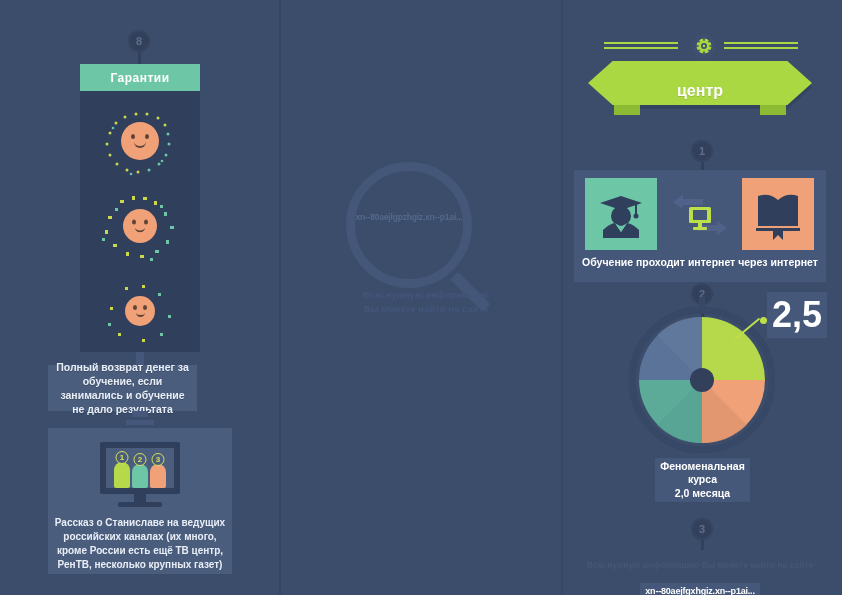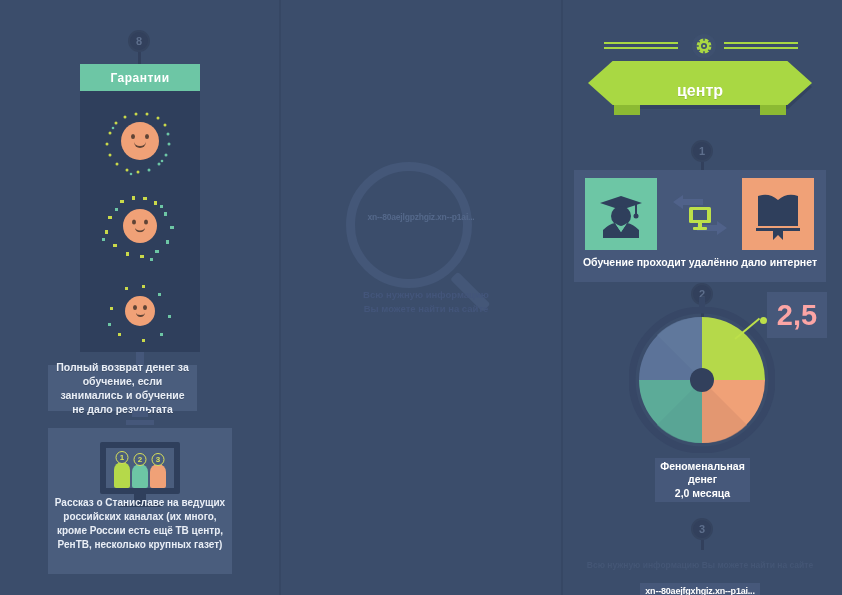--- a/index.html
+++ b/index.html
@@ -73,38 +73,38 @@
   .mon-base{width:44px;height:5px;background:#2f3f5c;margin:0 auto;border-radius:2px;}
   .person{position:absolute;bottom:0;width:16px;border-radius:8px 8px 2px 2px;}
   .pnum{
     position:absolute;top:-11px;left:50%;transform:translateX(-50%);
     width:13px;height:13px;border-radius:50%;
     border:1.5px solid #d8e05a;box-sizing:border-box;
     color:#d8e05a;font-size:8px;font-weight:bold;
     display:flex;align-items:center;justify-content:center;background:#4a5d7d;
   }
   .card-text{
-    position:absolute;left:6px;top:68px;width:172px;
+    position:absolute;left:6px;top:88px;width:172px;
     color:#e9eef6;text-align:center;font-size:10px;font-weight:bold;line-height:1.4;
   }
 
   
   .magnifier{position:absolute;left:338px;top:158px;width:170px;height:170px;}
   .mg-ring{
     position:absolute;left:8px;top:4px;width:126px;height:126px;border-radius:50%;
     border:9px solid #36466400;box-sizing:border-box;
     border-color:#445778;
   }
   .mg-handle{
     position:absolute;left:116px;top:112px;width:46px;height:11px;background:#445778;
     transform:rotate(45deg);transform-origin:left center;border-radius:3px;
   }
   .mg-url{
     position:absolute;left:10px;top:54px;width:122px;text-align:center;
-    color:#54688a;font-size:8.5px;font-weight:bold;letter-spacing:-.2px;margin-left:12px;
+    color:#54688a;font-size:8.5px;font-weight:bold;letter-spacing:-.2px;
   }
   .center-caption{
     position:absolute;left:338px;top:288px;width:176px;text-align:center;
     color:#43557a;font-size:9.5px;font-weight:bold;line-height:1.5;
   }
 
   
   .top-deco{position:absolute;top:34px;left:604px;width:194px;height:20px;}
   .deco-line{position:absolute;height:2px;background:#a9d843;}
   .gear-badge{
@@ -141,21 +141,21 @@
     color:#ffffff;font-size:10.5px;font-weight:bold;
   }
 
   .clock{position:absolute;left:629px;top:307px;width:146px;height:146px;}
   .clock-stem{position:absolute;left:70px;top:-10px;width:6px;height:12px;background:#374766;}
   .clock-hub{position:absolute;left:61px;top:61px;width:24px;height:24px;border-radius:50%;
      background:#32405c;z-index:3;}
 
   .val-box{position:absolute;left:767px;top:292px;width:60px;height:46px;background:#46587a;
      display:flex;align-items:center;justify-content:center;}
-  .val-box span{color:#fca5a5;font-size:29px;font-weight:bold;}
+  .val-box span{color:#ffffff;font-size:36px;font-weight:bold;}
   .leader{position:absolute;background:#bde04a;height:2px;transform-origin:left center;}
   .leader-dot{position:absolute;width:7px;height:7px;border-radius:50%;background:#bde04a;}
 
   .dur-box{
     position:absolute;left:655px;top:458px;width:95px;height:44px;background:#46587a;
     color:#ffffff;font-size:10.5px;font-weight:bold;line-height:1.3;text-align:center;
     display:flex;align-items:center;justify-content:center;
   }
 
   .url-chip{
@@ -382,21 +382,21 @@
     <div class="icon-tile tile-orange">
       <svg width="72" height="72" viewBox="0 0 72 72">
         <path d="M36 22 Q27 14 16 18 L16 50 Q27 46 36 53 Z" fill="#2f3f5c"></path>
         <path d="M36 22 Q45 14 56 18 L56 50 Q45 46 36 53 Z" fill="#2f3f5c"></path>
         <rect x="14" y="48" width="44" height="5" fill="#2f3f5c"></rect>
         <path d="M31 46 L41 46 L41 62 L36 57 L31 62 Z" fill="#2f3f5c"></path>
         <rect x="14" y="48" width="44" height="2" fill="#f0a177"></rect>
       </svg>
     </div>
 
-    <div class="strip-caption">Обучение  проходит удалённо дало интернет</div>
+    <div class="strip-caption">Обучение  проходит интернет через интернет</div>
   </div>
 
   <div class="pin r-pin2">
     <div class="badge">2</div>
     <div class="stem"></div>
   </div>
 
   <div class="clock">
     <div class="clock-stem"></div>
     <svg width="146" height="146" viewBox="0 0 146 146" style="position:absolute;left:0;top:0;">
@@ -414,21 +414,21 @@
 
   <div class="leader-dot" style="left:760px;top:317px;"></div>
   <div class="leader" style="left:735px;top:338px;width:32px;transform:rotate(-40deg);"></div>
   <div class="val-box">
     <span>2,5</span>
   </div>
 
   <div class="dur-box">
     <div>
       <div>Феноменальная</div>
-      <div>денег</div>
+      <div>курса</div>
       <div>2,0 месяца</div>
     </div>
   </div>
 
   <div class="pin r-pin3">
     <div class="badge">3</div>
     <div class="stem"></div>
   </div>
 
   <div class="url-chip">xn--80aejfgxhgiz.xn--p1ai...</div>

